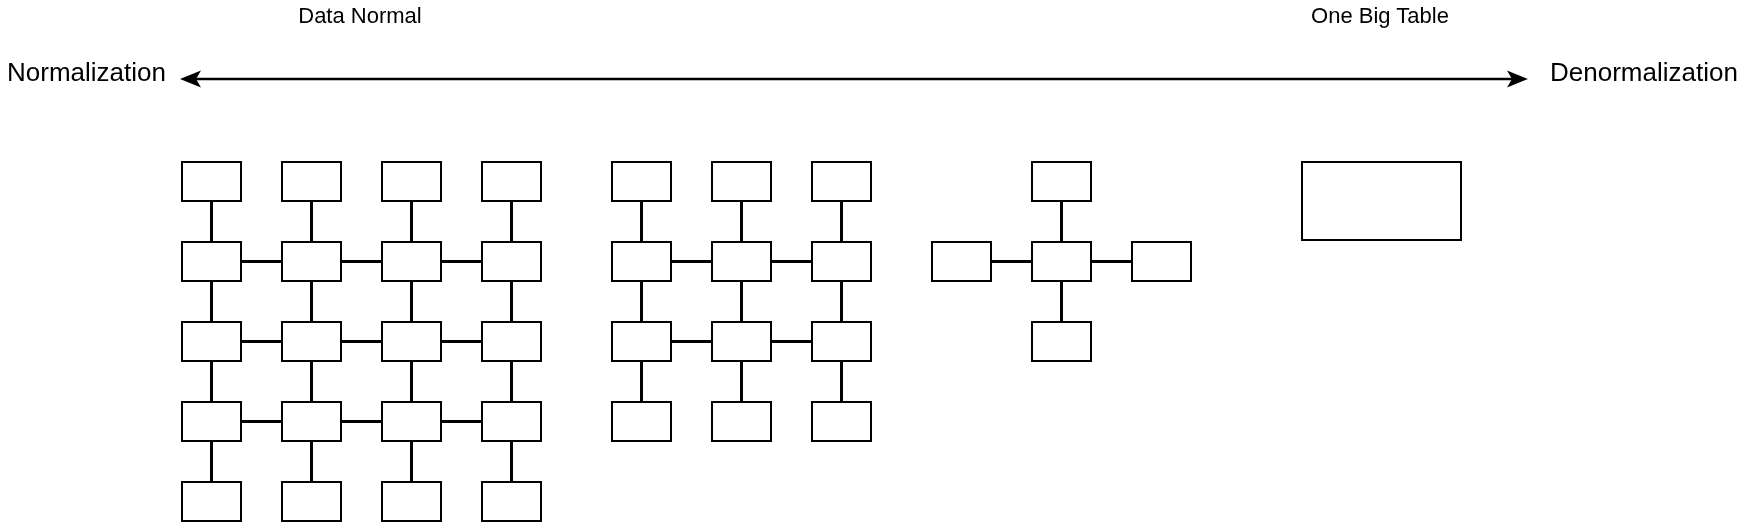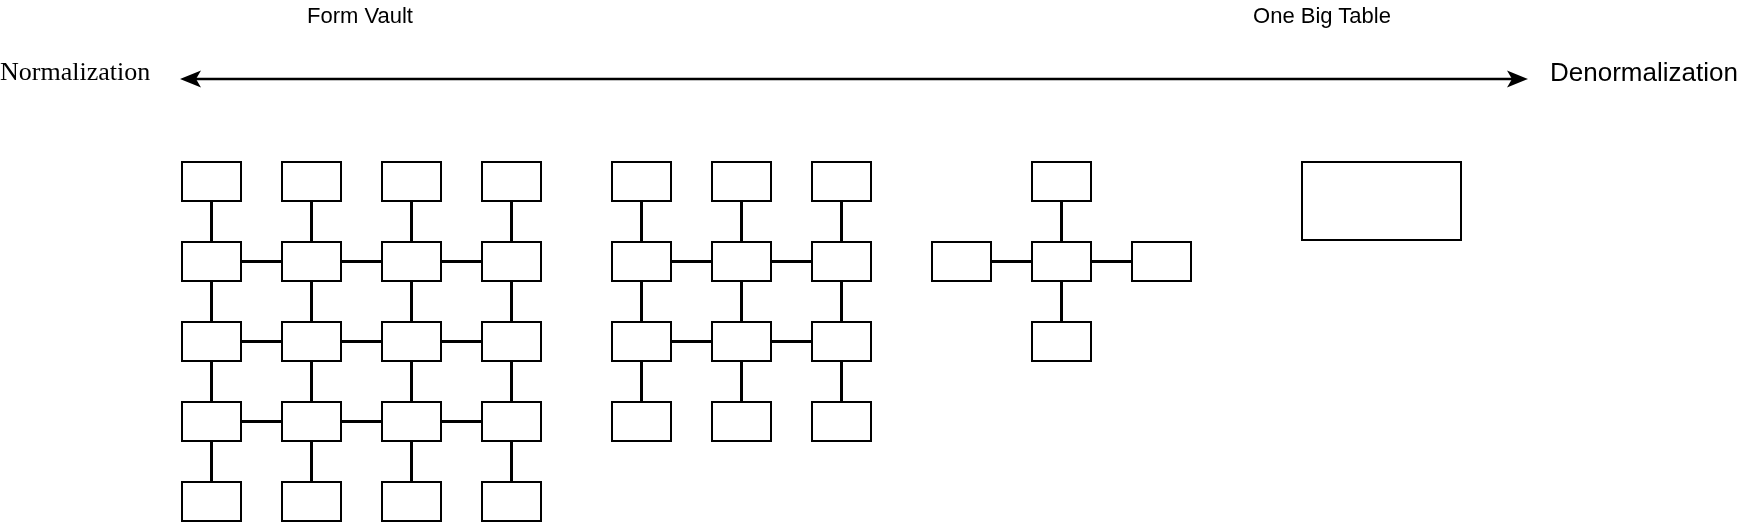--- a/index.html
+++ b/index.html
@@ -19,21 +19,21 @@
     width: 1742px; height: 524px;
     pointer-events: none;
   }
   .side-label {
     position: absolute;
     top: 57px;
     font-size: 26px;
     line-height: 30px;
     white-space: nowrap;
   }
-  .side-label.left  { left: 0; font-family: Liberation Serif, serif; }
+  .side-label.left  { left: 7px; }
   .side-label.right { left: 1550px; }
   .approach-label {
     position: absolute;
     top: 2px;
     width: 300px;
     text-align: center;
     font-size: 22px;
     line-height: 27px;
   }
   .schema-layer { position: absolute; left: 0; top: 0; width: 100%; height: 100%; }
@@ -52,25 +52,25 @@
   <svg class="axis-svg" viewBox="0 0 1742 524">
     <line id="axis-line" stroke="#000000" stroke-width="2.5" x1="194" y1="79" x2="1514" y2="79"></line>
     <polygon id="axis-head-left" fill="#000000" points="180,79 201,70.5 196,79 201,87.5"></polygon>
     <polygon id="axis-head-right" fill="#000000" points="1528,79 1507,70.5 1512,79 1507,87.5"></polygon>
   </svg>
 
   <div class="side-label left">Normalization</div>
   <div class="side-label right">Denormalization</div>
 
   <div class="approach-label" style="left: 210px;">
-    <div>Form Vault</div>
+    <div>Data Normal</div>
   </div>
   <div class="approach-label" style="left: 591px;">
   </div>
-  <div class="approach-label" style="left: 1172px;">
+  <div class="approach-label" style="left: 1230px;">
     <div>One Big Table</div>
   </div>
 
   <div class="schema-layer">
       <div class="edge" style="left: 210.25px; top: 201px; width: 2.5px; height: 41px;"></div>
       <div class="node" style="left: 181px; top: 161px; width: 61px; height: 41px;"></div>
       <div class="edge" style="left: 310.25px; top: 201px; width: 2.5px; height: 41px;"></div>
       <div class="node" style="left: 281px; top: 161px; width: 61px; height: 41px;"></div>
       <div class="edge" style="left: 410.25px; top: 201px; width: 2.5px; height: 41px;"></div>
       <div class="node" style="left: 381px; top: 161px; width: 61px; height: 41px;"></div>

